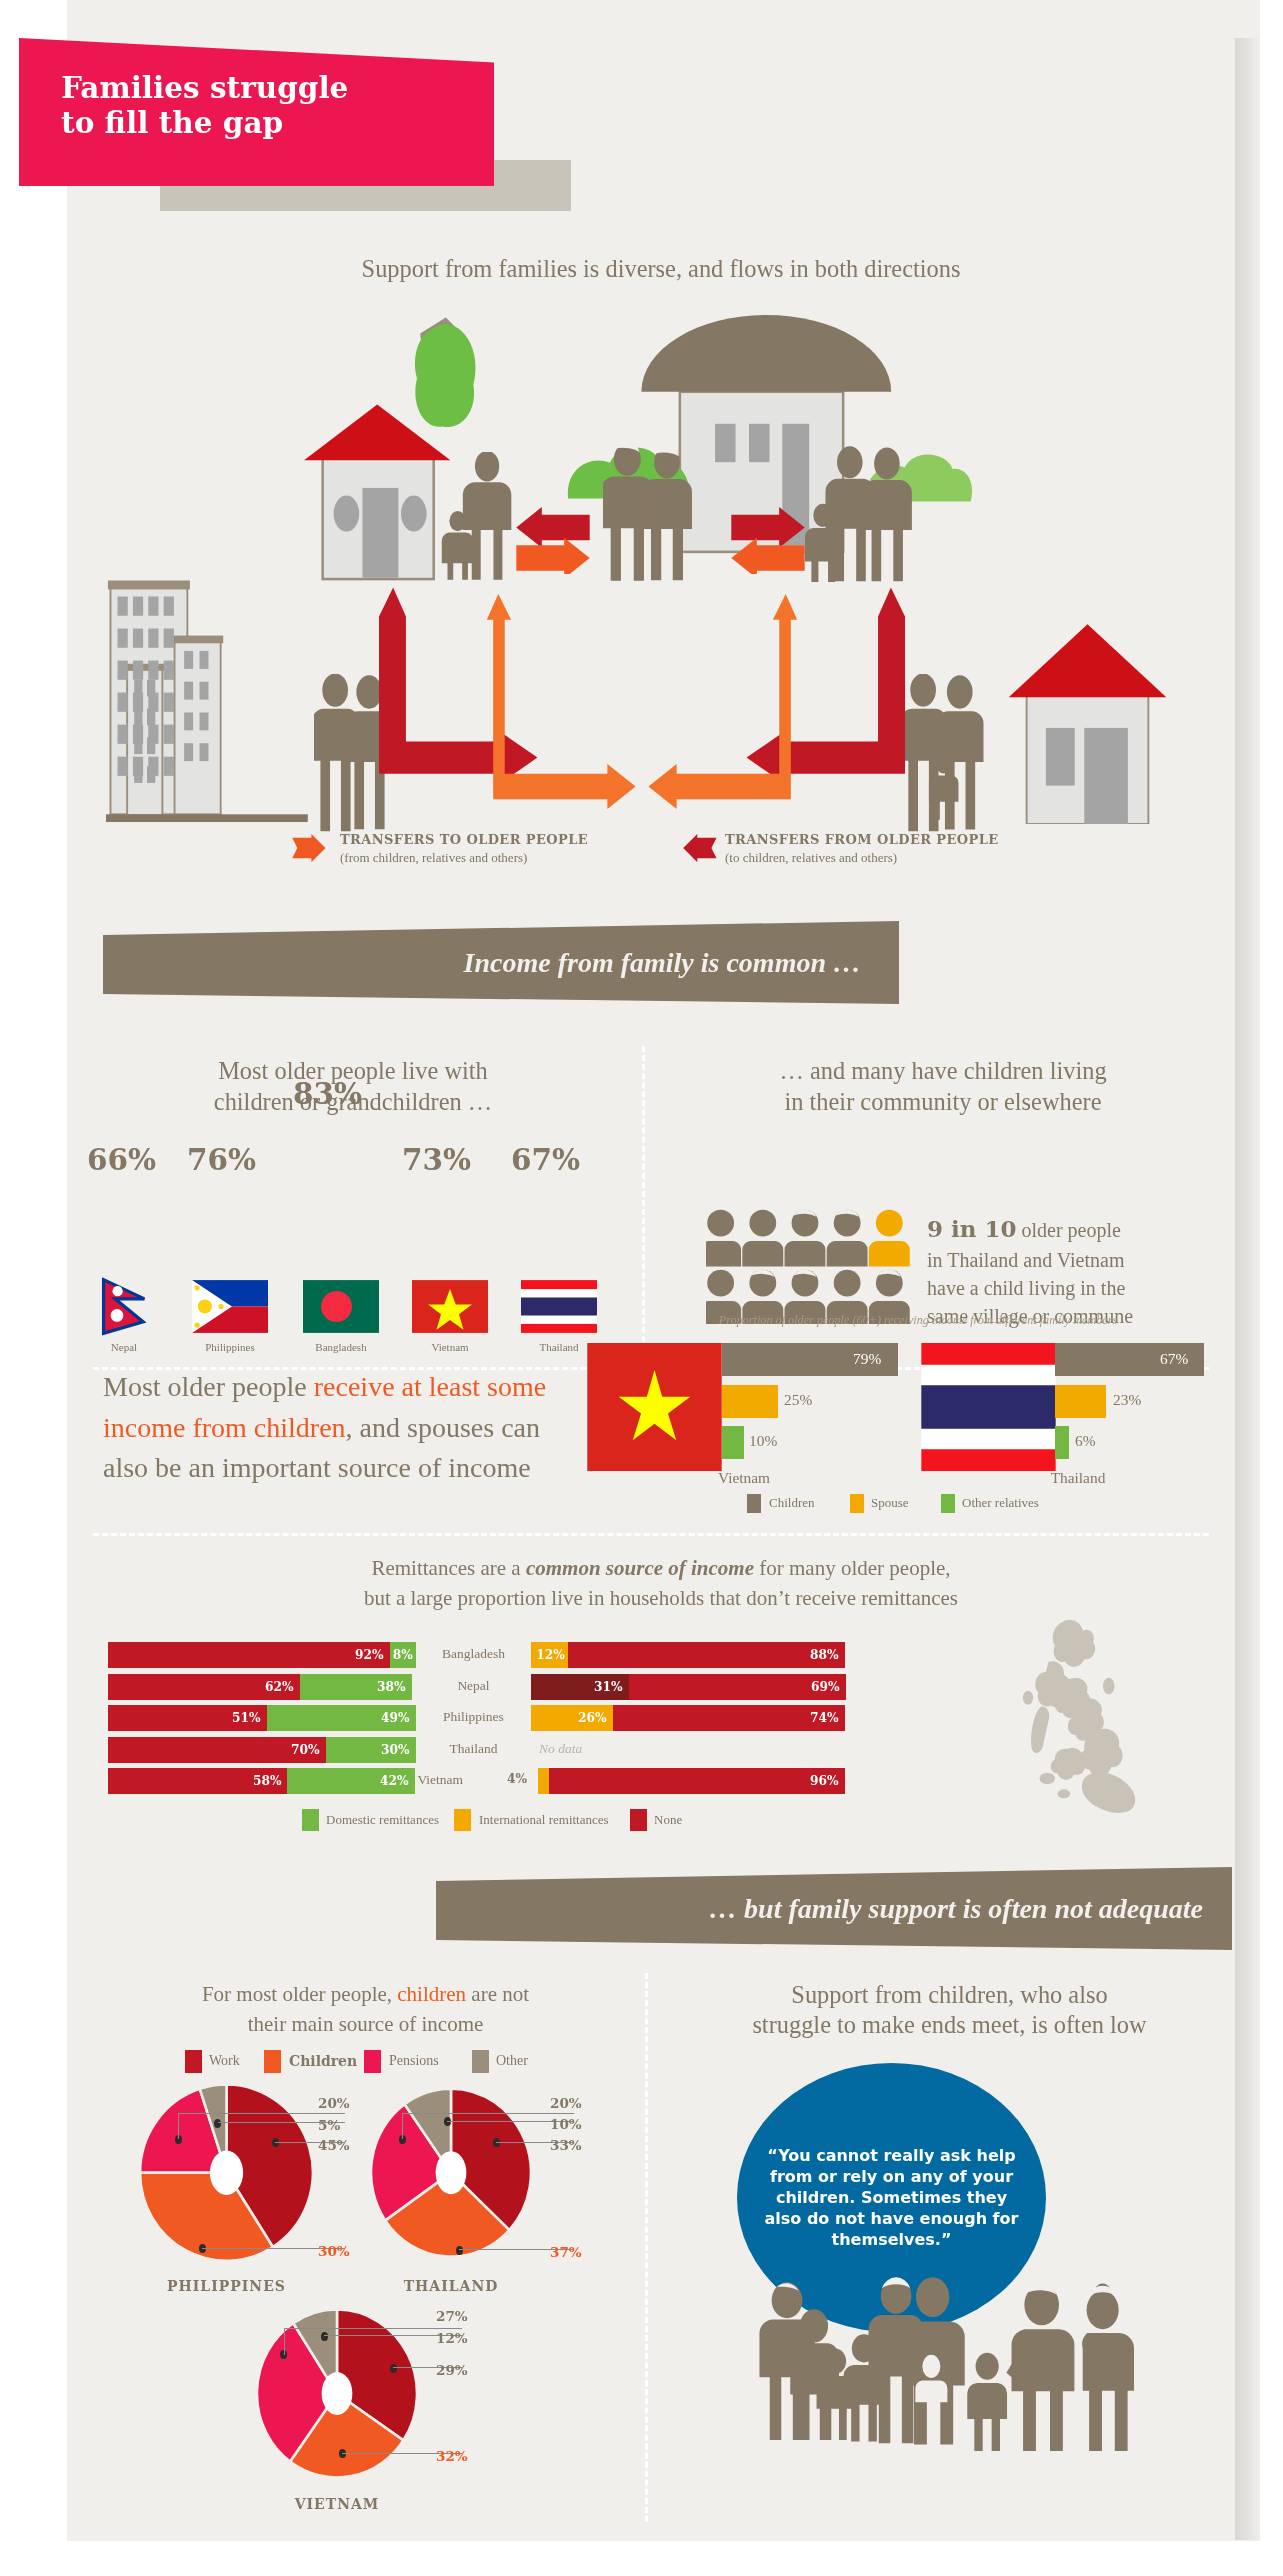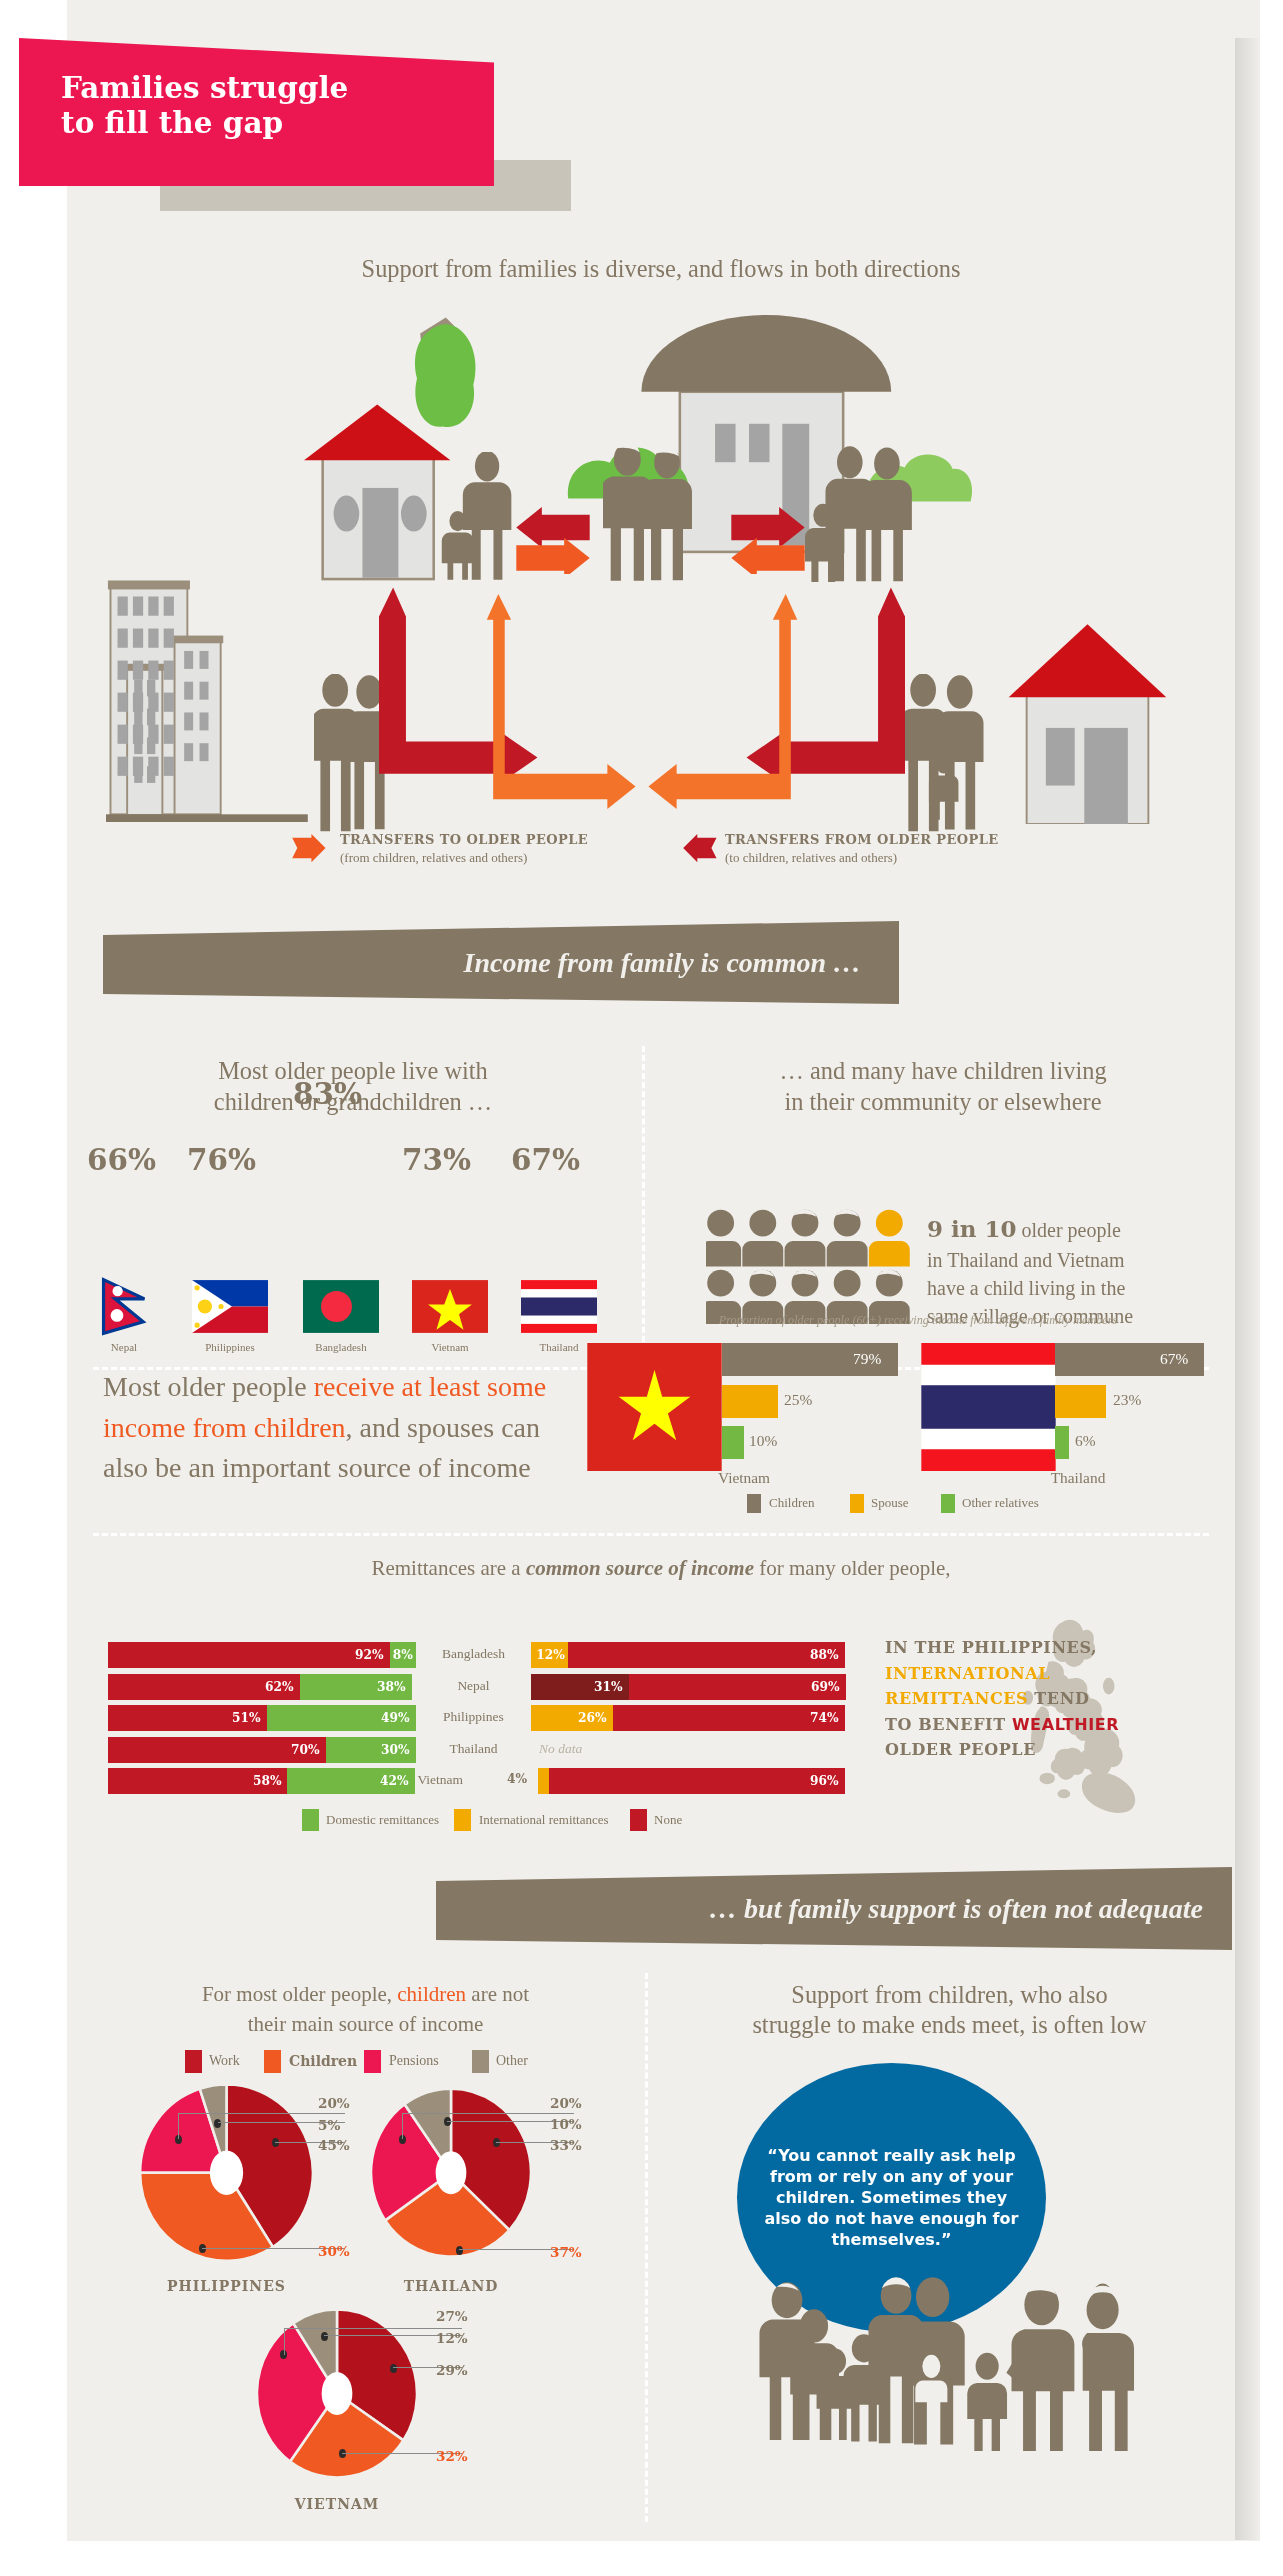--- a/index.html
+++ b/index.html
@@ -462,20 +462,21 @@
     <div class="legend-sq" style="left:850px;top:1494px;background:#f2a900;"></div>
     <div class="legend-tx" style="left:871px;top:1495px;">Spouse</div>
     <div class="legend-sq" style="left:941px;top:1494px;background:#72b843;"></div>
     <div class="legend-tx" style="left:962px;top:1495px;">Other relatives</div>
   </div>
 
   <div class="dashline" style="left:93px;top:1533px;width:1116px;"></div>
 
   <div style="position:absolute;left:103px;top:1553px;width:1116px;text-align:center;color:#847763;font-size:21px;line-height:1.45;font-family:'Liberation Serif',serif;">
     <span>Remittances are a </span><span style="font-style:italic;font-weight:bold;">common source of income</span><span> for many older people,</span><br>
+    <span>but a large proportion live in households that don’t receive remittances</span>
   </div>
 
   <svg style="position:absolute;left:1011px;top:1617px;" width="148" height="205" viewBox="0 0 230 320">
     <g fill="#c9c2b6">
       <path d="M80 8 C92 0 108 6 112 22 C120 16 132 24 128 40 C136 52 126 68 114 66 C108 80 92 82 84 70 C70 72 62 58 68 44 C60 30 68 12 80 8z"></path>
       <path d="M58 70 C70 66 84 76 82 90 C94 96 96 114 84 120 C86 136 72 146 62 138 C50 144 38 132 42 118 C32 106 40 86 54 86z"></path>
       <path d="M96 96 C110 92 122 104 118 118 C128 128 122 146 108 146 C104 160 86 162 80 150 C68 150 64 134 72 124 C70 108 82 96 96 96z"></path>
       <path d="M118 128 C132 124 146 138 140 152 C150 164 142 182 128 180 C124 196 106 198 100 184 C88 184 84 166 94 158 C92 140 104 128 118 128z"></path>
       <path d="M46 140 C56 138 62 150 58 162 L50 198 C48 214 36 216 32 206 C28 188 34 160 40 148z"></path>
       <path d="M138 176 C154 170 172 184 168 202 C180 214 172 236 156 234 C150 252 128 254 122 238 C106 238 100 216 114 208 C112 188 124 178 138 176z"></path>
@@ -531,27 +532,20 @@
     </div>
 
     <div class="legend-sq" style="left:302px;top:1809px;width:16.7px;height:22px;background:#72b843;"></div>
     <div class="legend-tx" style="left:326px;top:1812px;">Domestic remittances</div>
     <div class="legend-sq" style="left:454px;top:1809px;width:16.7px;height:22px;background:#f2a900;"></div>
     <div class="legend-tx" style="left:479px;top:1812px;">International remittances</div>
     <div class="legend-sq" style="left:630px;top:1809px;width:16.7px;height:22px;background:#c01824;"></div>
     <div class="legend-tx" style="left:654px;top:1812px;">None</div>
   </div>
 
-  <div class="ph-text" style="left:885px;top:1635px;width:289px;">
-    <div>IN THE PHILIPPINES,</div>
-    <div style="color:#f2a900;">INTERNATIONAL</div>
-    <div><span style="color:#f2a900;">REMITTANCES</span><span> TEND</span></div>
-    <div><span>TO BENEFIT </span><span style="color:#c01824;font-family:'DejaVu Sans',sans-serif;">WEALTHIER</span></div>
-    <div>OLDER PEOPLE</div>
-  </div>
 
   <div class="sect-banner sb2">
     <span>… but family support is often not adequate</span>
   </div>
 
   <div style="position:absolute;left:96px;top:1979px;width:539px;text-align:center;color:#847763;font-size:21px;line-height:1.45;font-family:'Liberation Serif',serif;">
     <span>For most older people, </span><span style="color:#f05a22;">children</span><span> are not</span><br>
     <span>their main source of income</span>
   </div>
 

